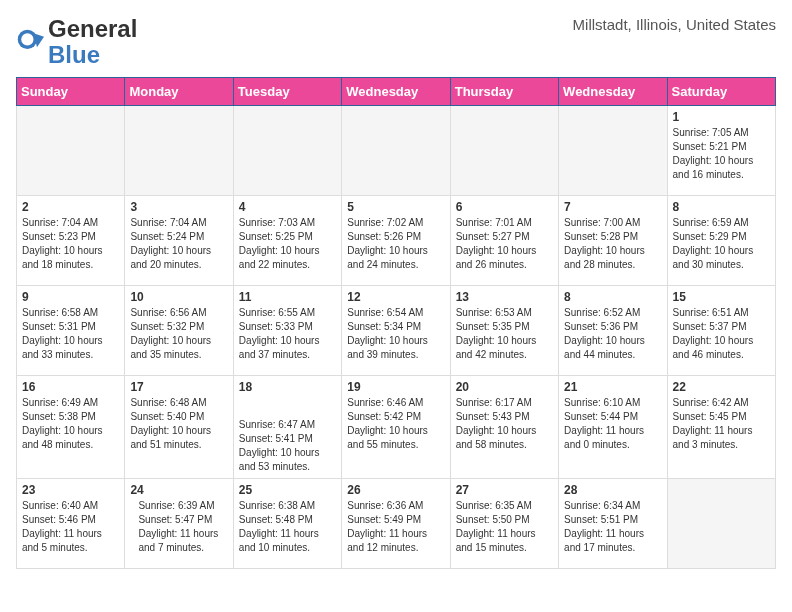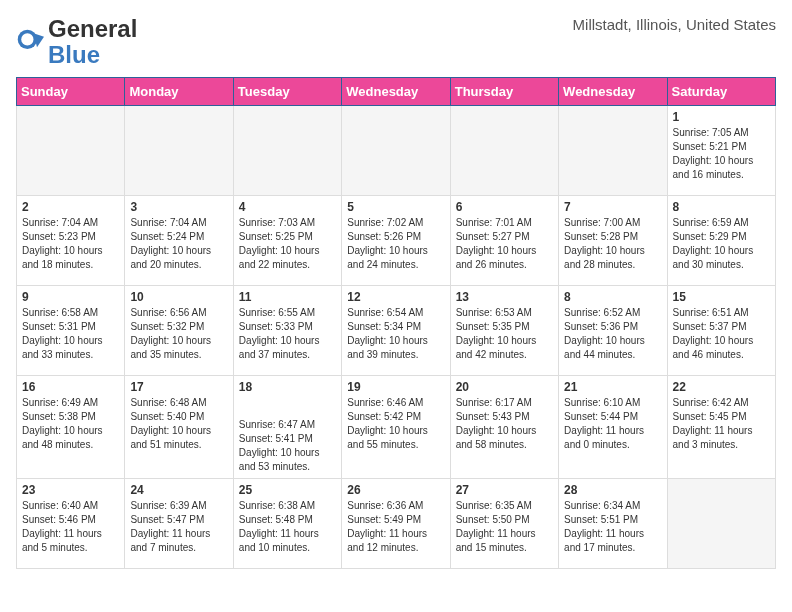--- a/index.html
+++ b/index.html
@@ -269,21 +269,21 @@
       </tr>
       <tr class="week-row">
         <td>
           <div class="day-num">23</div>
           <div class="day-info" style="white-space: pre-line;">Sunrise: 6:40 AM
 Sunset: 5:46 PM
 Daylight: 11 hours and 5 minutes.</div>
         </td>
         <td>
           <div class="day-num">24</div>
-          <div class="day-info" style="white-space: pre-line;">Sunrise: 6:39 AM
+          <div class="day-info" style="white-space: pre-line; margin-left: 8px;">Sunrise: 6:39 AM
 Sunset: 5:47 PM
 Daylight: 11 hours and 7 minutes.</div>
         </td>
         <td>
           <div class="day-num">25</div>
           <div class="day-info" style="white-space: pre-line;">Sunrise: 6:38 AM
 Sunset: 5:48 PM
 Daylight: 11 hours and 10 minutes.</div>
         </td>
         <td>

